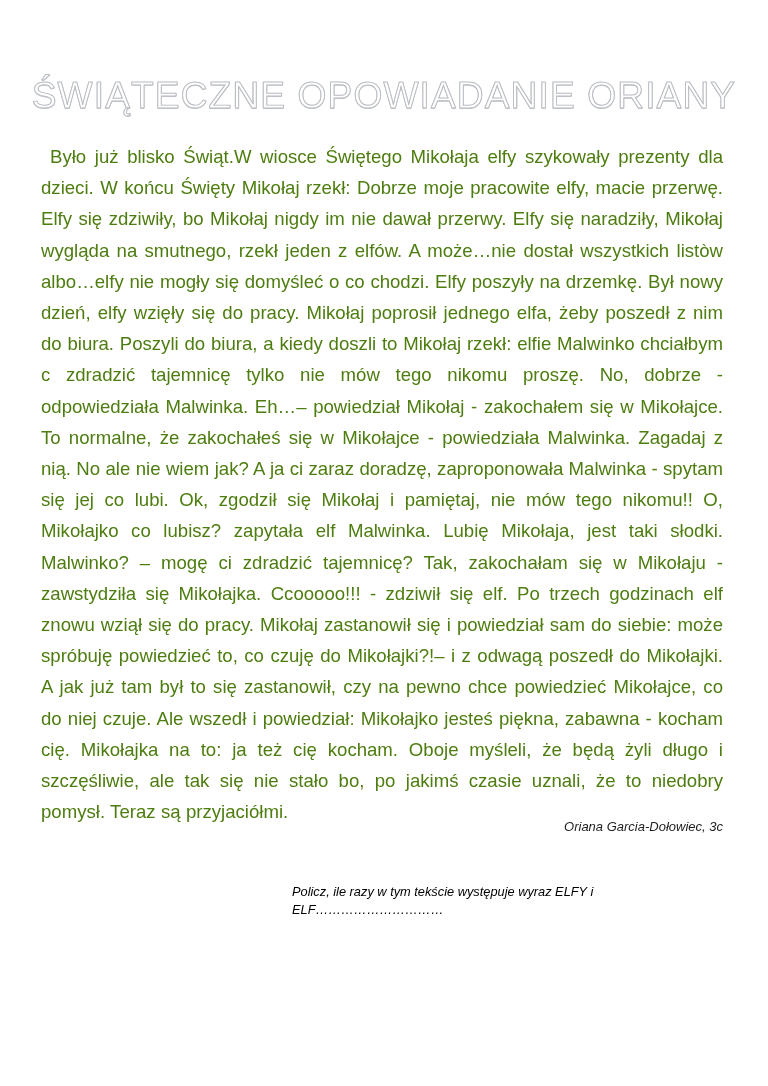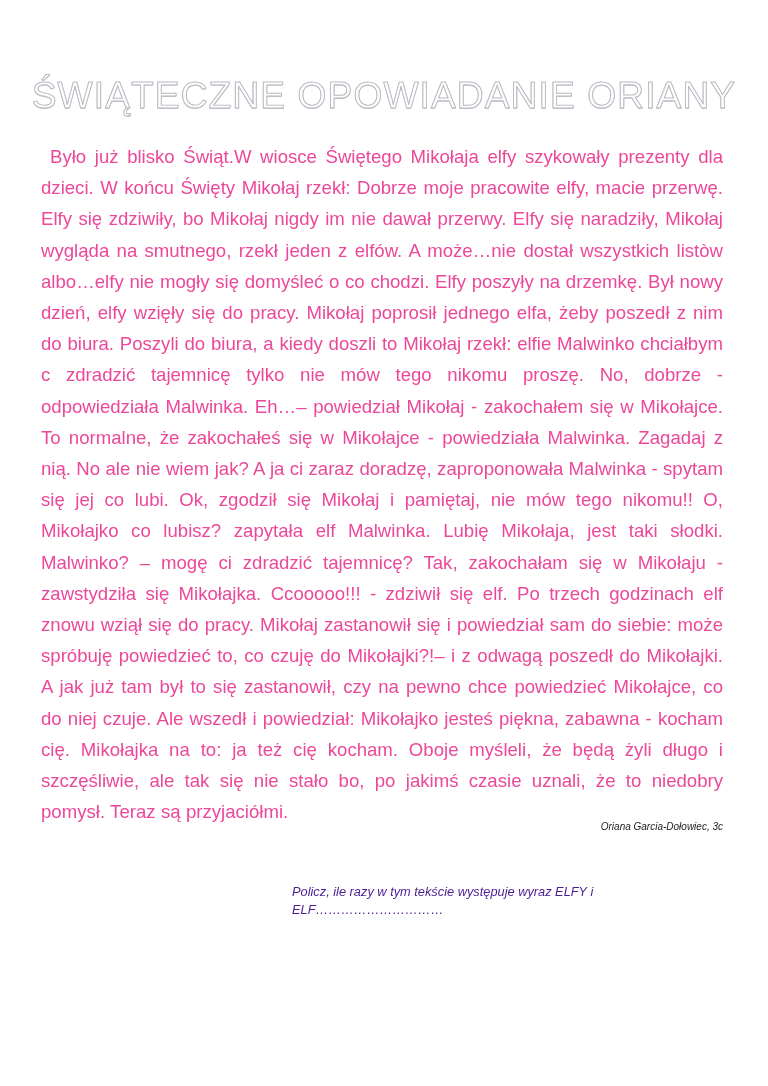--- a/index.html
+++ b/index.html
@@ -51,52 +51,52 @@
   }
 
   
   .story {
     position: absolute;
     left: 41px;
     top: 141px;
     width: 682px;
     font-size: 18.6px;
     line-height: 31.2px;
-    color: #ec4899;
+    color: #4d7c0f;
     text-align: justify;
     text-justify: inter-word;
     text-indent: 9px;
     hyphens: none;
     word-spacing: 0.2px;
   }
 
   
   .signature {
     position: absolute;
     left: 41px;
     top: 818px;
     width: 682px;
     text-align: right;
-    font-size: 10px;
+    font-size: 13px;
     line-height: 18px;
     font-style: italic;
     color: #1d1d1d;
   }
 
   
   .task-note {
     position: absolute;
     left: 292px;
     top: 883px;
     width: 440px;
     text-align: left;
     font-size: 12.8px;
     line-height: 18px;
     font-style: italic;
-    color: #4c1d95;
+    color: #000000;
   }
 </style>
 </head>
 <body>
 
 <div class="page">
 
   <div class="title-wrap">
     <div class="title">ŚWIĄTECZNE OPOWIADANIE ORIANY</div>
   </div>

